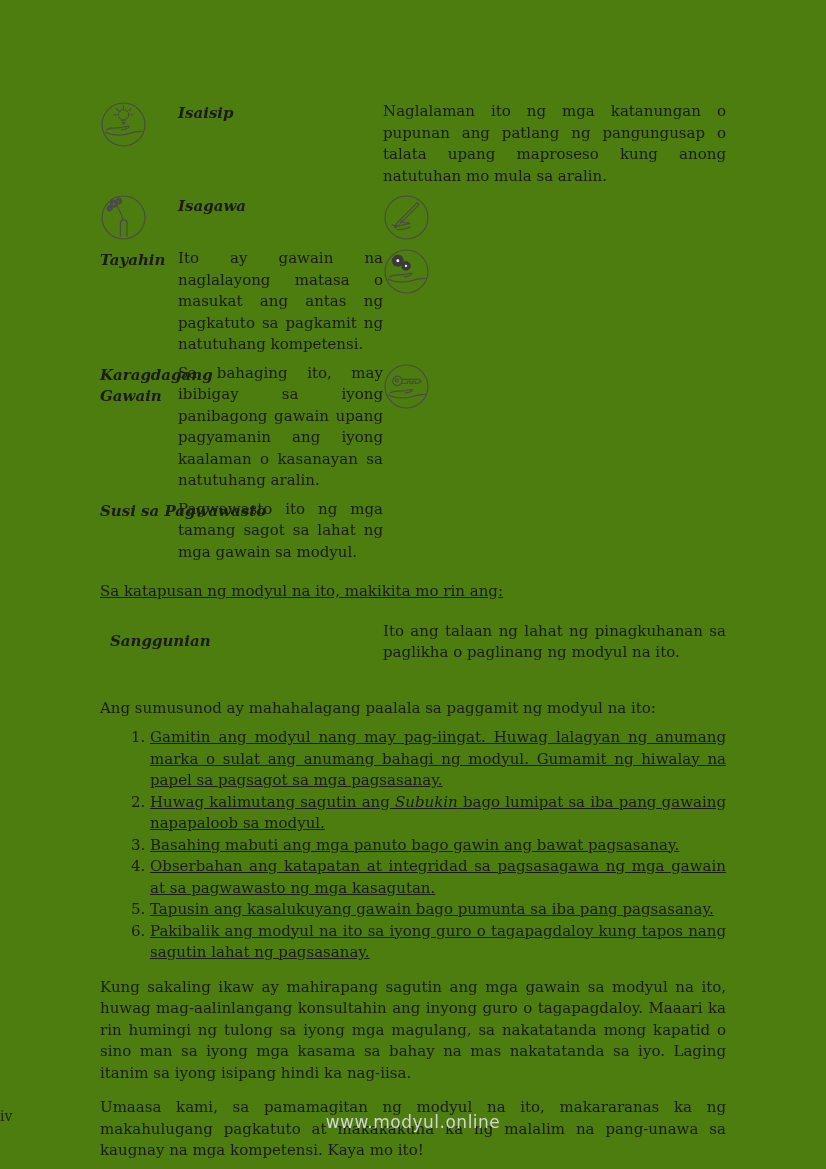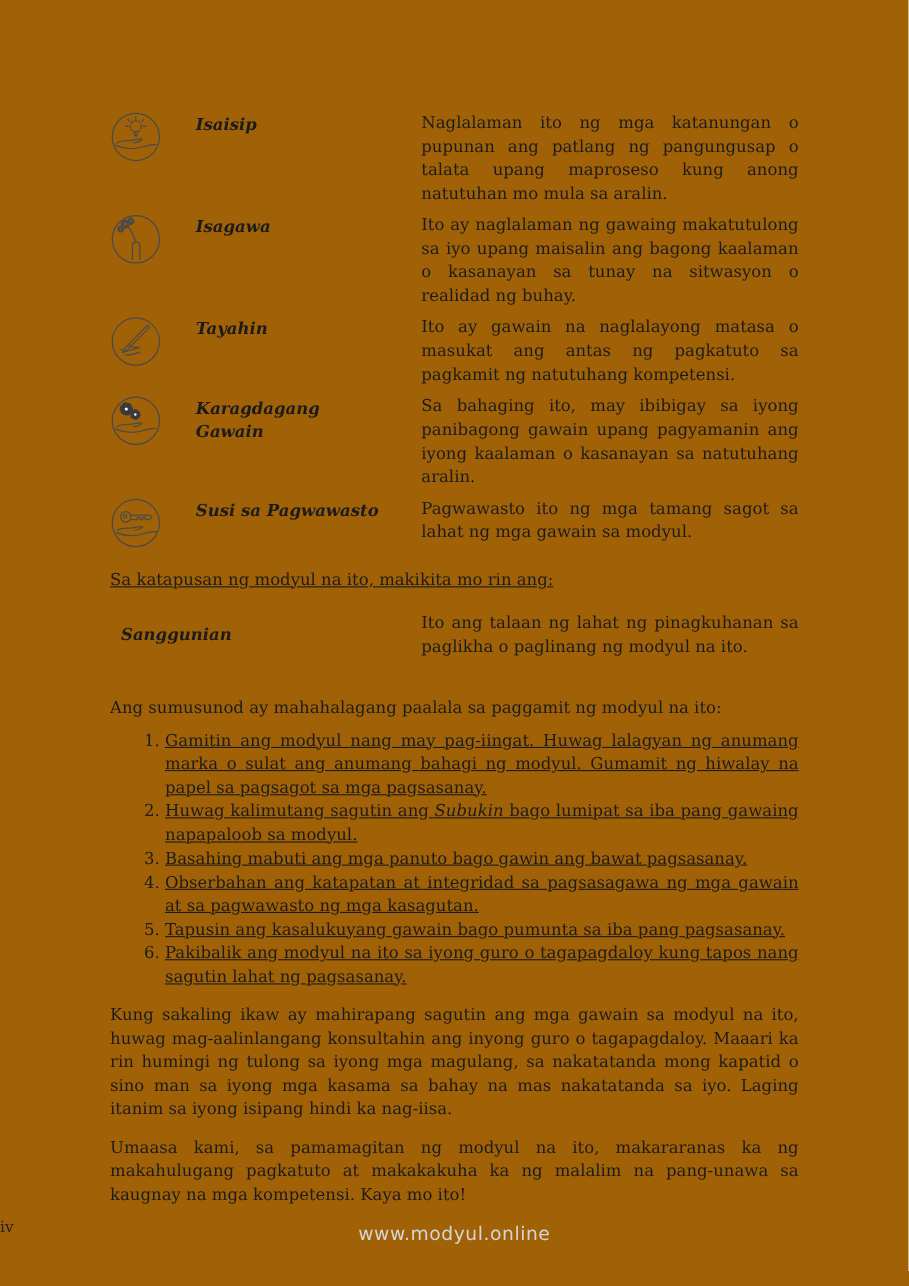--- a/index.html
+++ b/index.html
@@ -1,19 +1,19 @@
 <!DOCTYPE html>
 <html><head>
 <meta charset="utf-8">
 <style>
   html,body{margin:0;padding:0;background:#ffffff;}
   .page{
     position:relative;
     width:826px;height:1169px;
-    background:#a16207;
+    background:#4d7c0f;
     font-family:"DejaVu Serif","Liberation Serif",serif;
     color:#1b1b1b;
     font-size:15px;
     line-height:21.5px;
     overflow:hidden;
   }
   .content{position:absolute;left:100px;right:100px;top:101px;}
   .icon-grid{
     display:grid;
     grid-template-columns:78px 205px 1fr;
@@ -93,21 +93,20 @@
           <path d="M22.5 25 C21 19.5 19 15 16 11.5"></path>
           <circle cx="13.5" cy="9.5" r="3" stroke-dasharray="1.6 1.4" stroke-width="2"></circle>
           <circle cx="13.5" cy="9.5" r="1.6"></circle>
           <circle cx="18.5" cy="7" r="2.4" stroke-dasharray="1.5 1.3" stroke-width="1.8"></circle>
           <circle cx="18.5" cy="7" r="1.2"></circle>
           <circle cx="9.5" cy="14" r="2.2" stroke-dasharray="1.4 1.2" stroke-width="1.8"></circle>
           <circle cx="9.5" cy="14" r="1.1"></circle>
         </svg>
       </div>
       <div class="icon-label">Isagawa</div>
-      <div class="icon-desc">Ito ay naglalaman ng gawaing makatutulong sa iyo upang maisalin ang bagong kaalaman o kasanayan sa tunay na sitwasyon o realidad ng buhay.</div>
 
       <div class="icon-cell">
         <svg class="mod-icon" width="47" height="47" viewBox="0 0 46 46" fill="none" stroke="#4a4a4a" stroke-width="1.1" stroke-linecap="round" stroke-linejoin="round">
           <circle cx="23" cy="23" r="21"></circle>
           <path d="M33.5 8.5 L14.5 27.5 M35.2 10.4 L16.5 29.2 M33.5 8.5 l1.7 1.9"></path>
           <path d="M14.5 27.5 l-3.2 4.8 4.8-1.9"></path>
           <path d="M17 26 c2 2 5 2.6 7.8 1.6"></path>
           <path d="M11.5 32.5 c5.5-1.2 10-3.4 15-3.8"></path>
           <path d="M9 30.2 c2.2.2 4 1.3 3.4 3"></path>
           <path d="M13.5 34.8 c4.5.6 9-.8 13-2.4"></path>

